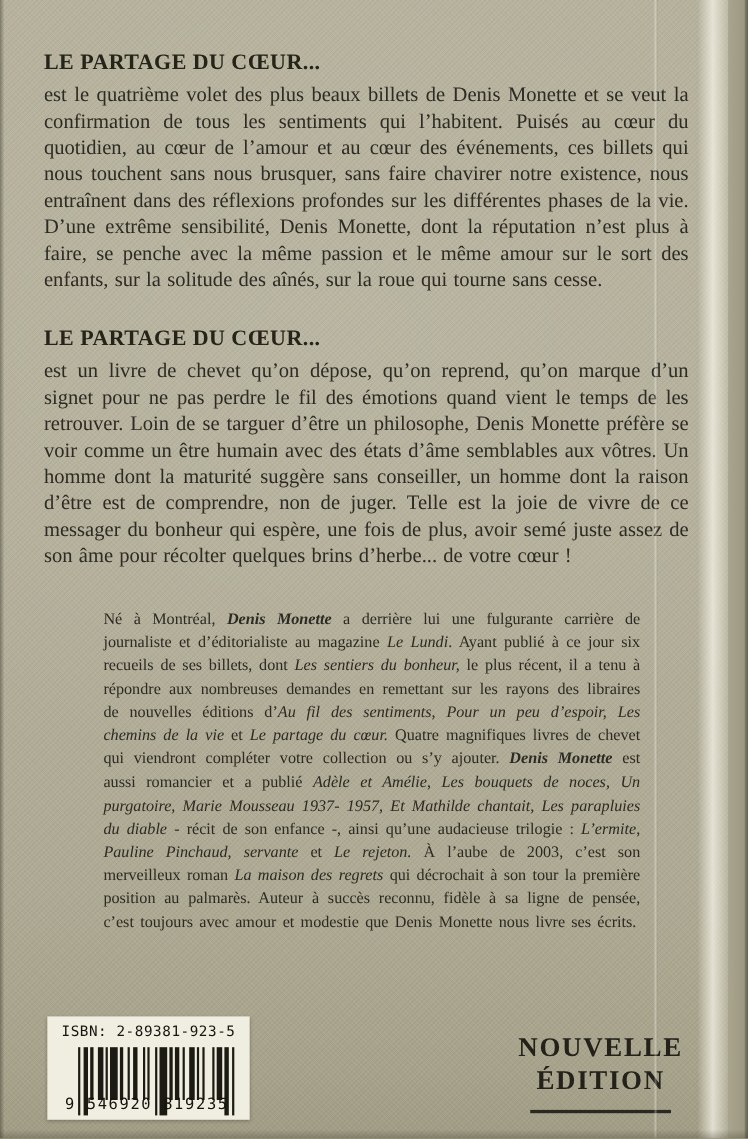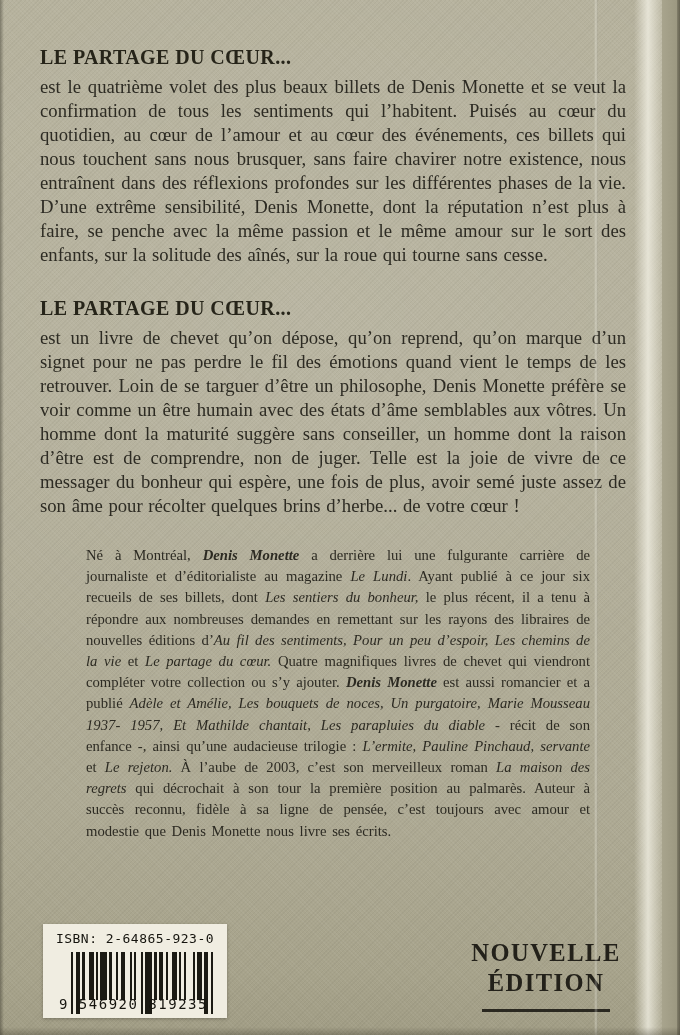--- a/index.html
+++ b/index.html
@@ -24,21 +24,21 @@
     letter-spacing:0.4px;color:#262419;
   }
   .block p{
     margin:0;font-size:18.7px;line-height:24px;text-align:justify;
     color:#2d2b23;word-spacing:1px;
   }
   .block1{top:44px;}
   .block2{top:295px;}
   .bio{position:absolute;left:82px;top:541px;width:512px;}
   .bio p{
-    margin:4px;font-size:14.7px;line-height:21.2px;text-align:justify;
+    margin:12px;font-size:14.7px;line-height:21.2px;text-align:justify;
     color:#2c2a22;word-spacing:2px;
   }
   .bio .it{font-style:italic;}
   .bio .bd{font-weight:bold;font-style:italic;}
   .isbn-label{
     position:absolute;left:43px;top:924px;width:184px;height:94px;
     background:#f0ede1;box-shadow:0 1px 3px rgba(40,38,28,0.35);
   }
   .isbn-text{
     margin-top:7px;text-align:center;
@@ -85,21 +85,21 @@
   <section class="block block2">
     <h2>LE PARTAGE DU CŒUR...</h2>
     <p>est un livre de chevet qu’on dépose, qu’on reprend, qu’on marque d’un signet pour ne pas perdre le fil des émotions quand vient le temps de les retrouver. Loin de se targuer d’être un philosophe, Denis Monette préfère se voir comme un être humain avec des états d’âme semblables aux vôtres. Un homme dont la maturité suggère sans conseiller, un homme dont la raison d’être est de comprendre, non de juger. Telle est la joie de vivre de ce messager du bonheur qui espère, une fois de plus, avoir semé juste assez de son âme pour récolter quelques brins d’herbe... de votre cœur !</p>
   </section>
 
   <section class="bio">
     <p><span>Né à Montréal, </span><span class="bd">Denis Monette</span><span> a derrière lui une fulgurante carrière de journaliste et d’éditorialiste au magazine </span><span class="it">Le Lundi</span><span>. Ayant publié à ce jour six recueils de ses billets, dont </span><span class="it">Les sentiers du bonheur,</span><span> le plus récent, il a tenu à répondre aux nombreuses demandes en remettant sur les rayons des libraires de nouvelles éditions d’</span><span class="it">Au fil des sentiments, Pour un peu d’espoir, Les chemins de la vie</span><span> et </span><span class="it">Le partage du cœur.</span><span> Quatre magnifiques livres de chevet qui viendront compléter votre collection ou s’y ajouter. </span><span class="bd">Denis Monette</span><span> est aussi romancier et a publié </span><span class="it">Adèle et Amélie, Les bouquets de noces, Un purgatoire, Marie Mousseau 1937- 1957, Et Mathilde chantait, Les parapluies du diable</span><span> - récit de son enfance -, ainsi qu’une audacieuse trilogie : </span><span class="it">L’ermite, Pauline Pinchaud, servante</span><span> et </span><span class="it">Le rejeton.</span><span> À l’aube de 2003, c’est son merveilleux roman </span><span class="it">La maison des regrets</span><span> qui décrochait à son tour la première position au palmarès. Auteur à succès reconnu, fidèle à sa ligne de pensée, c’est toujours avec amour et modestie que Denis Monette nous livre ses écrits.</span></p>
   </section>
 
   <div class="isbn-label">
-    <div class="isbn-text">ISBN: 2-64865-923-0</div>
+    <div class="isbn-text">ISBN: 2-89381-923-5</div>
     <div class="bars" id="bars">
         <div style="width: 2.25px; height: 62px; background: rgb(27, 26, 19);"></div>
         <div style="width: 2.25px; height: 48px; background: transparent;"></div>
         <div style="width: 4.5px; height: 62px; background: rgb(27, 26, 19);"></div>
         <div style="width: 2.25px; height: 48px; background: transparent;"></div>
         <div style="width: 2.25px; height: 48px; background: rgb(27, 26, 19);"></div>
         <div style="width: 4.5px; height: 48px; background: transparent;"></div>
         <div style="width: 4.5px; height: 48px; background: rgb(27, 26, 19);"></div>
         <div style="width: 2.25px; height: 48px; background: transparent;"></div>
         <div style="width: 2.25px; height: 48px; background: rgb(27, 26, 19);"></div>

